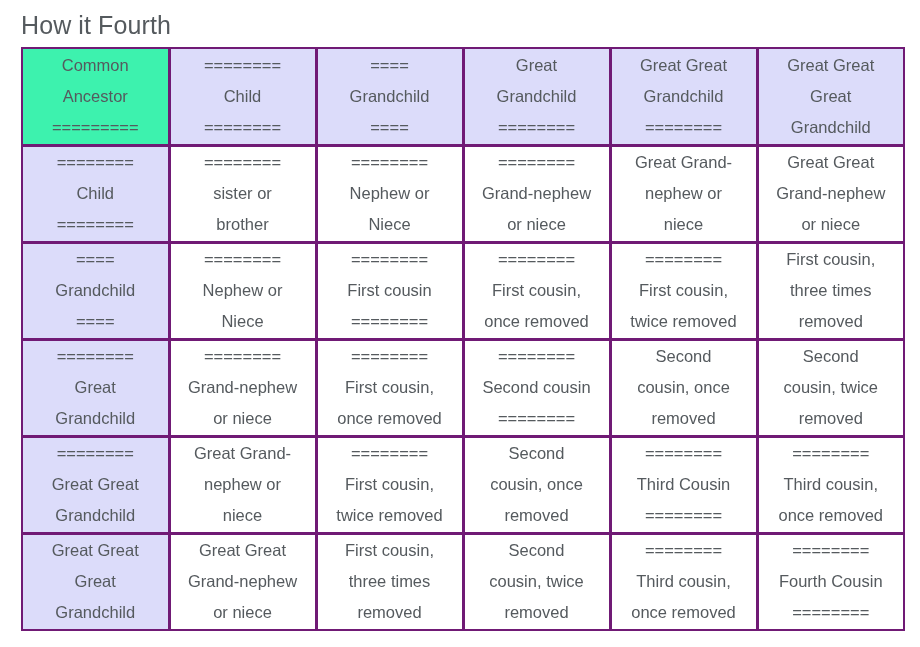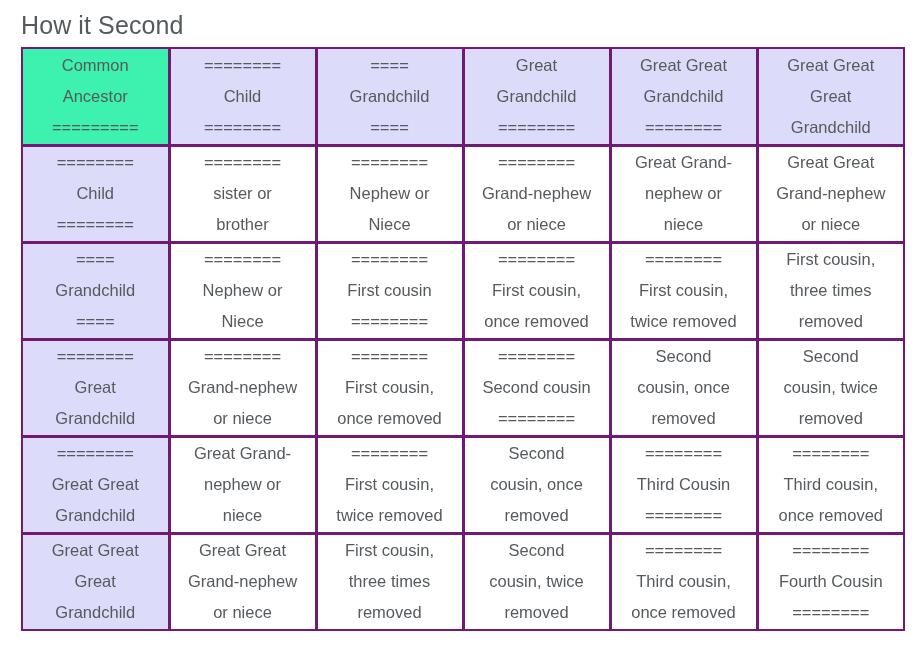--- a/index.html
+++ b/index.html
@@ -61,21 +61,21 @@
   #relationship-table td.side   { background: #dcdcfa; }
 
   .cell-inner {
     display: block;
     white-space: pre-line;
   }
 </style>
 </head>
 <body>
 
-<h1 id="page-title">How it Second</h1>
+<h1 id="page-title">How it Fourth</h1>
 
 <table id="relationship-table">
   <tbody>
 
     <tr>
       <td class="anchor">
           <span class="cell-inner">Common
 Ancestor
 =========</span>
         </td>

